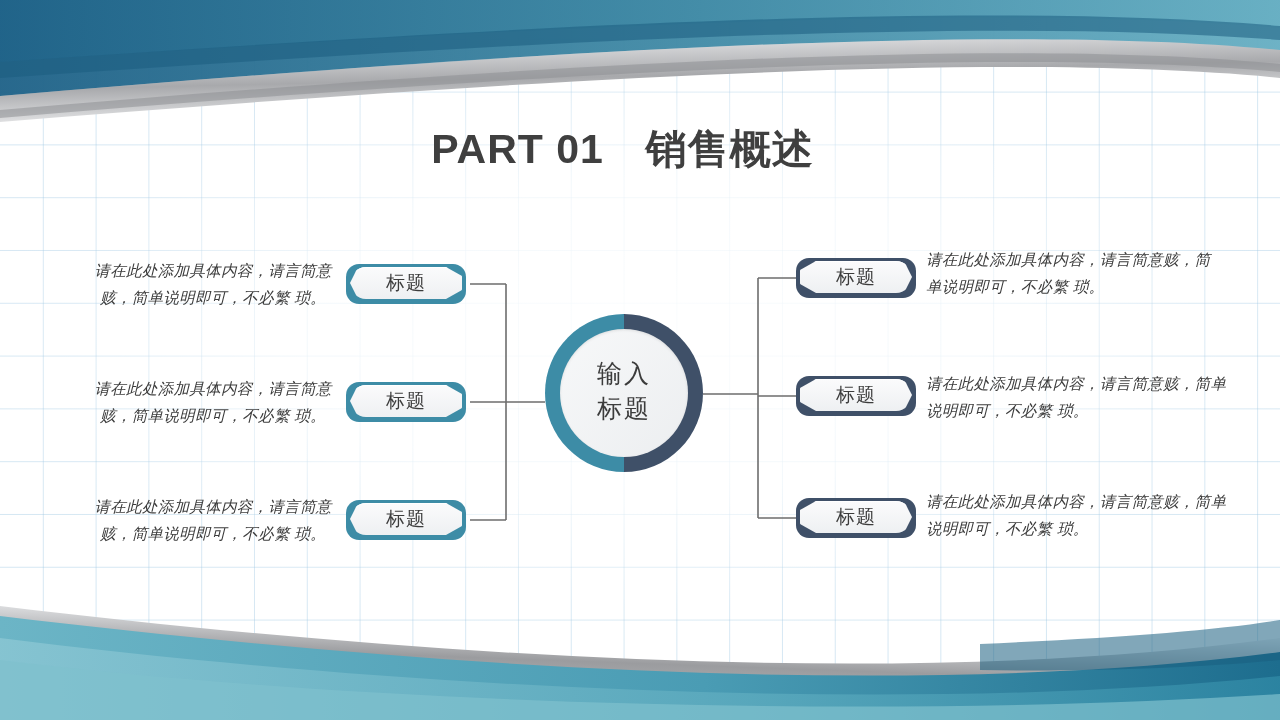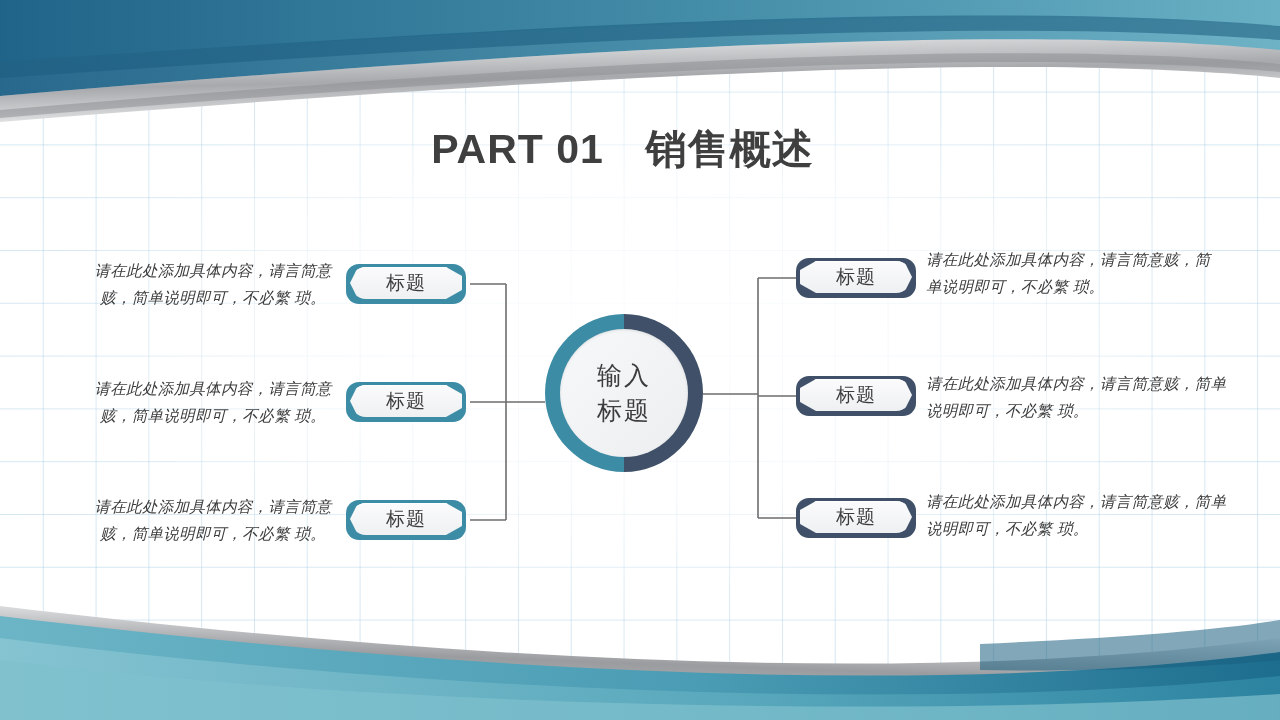--- a/index.html
+++ b/index.html
@@ -64,20 +64,21 @@
   
   #connectors { position: absolute; inset: 0; pointer-events: none; }
 
   
   #center-node {
     position: absolute;
     left: 545px;
     top: 314px;
     width: 158px;
     height: 158px;
+    font-family: Liberation Mono, monospace;
   }
   #center-ring-left, #center-ring-right {
     position: absolute;
     top: 0;
     width: 79px;
     height: 158px;
     overflow: hidden;
   }
   #center-ring-left { left: 0; }
   #center-ring-right { left: 79px; }

